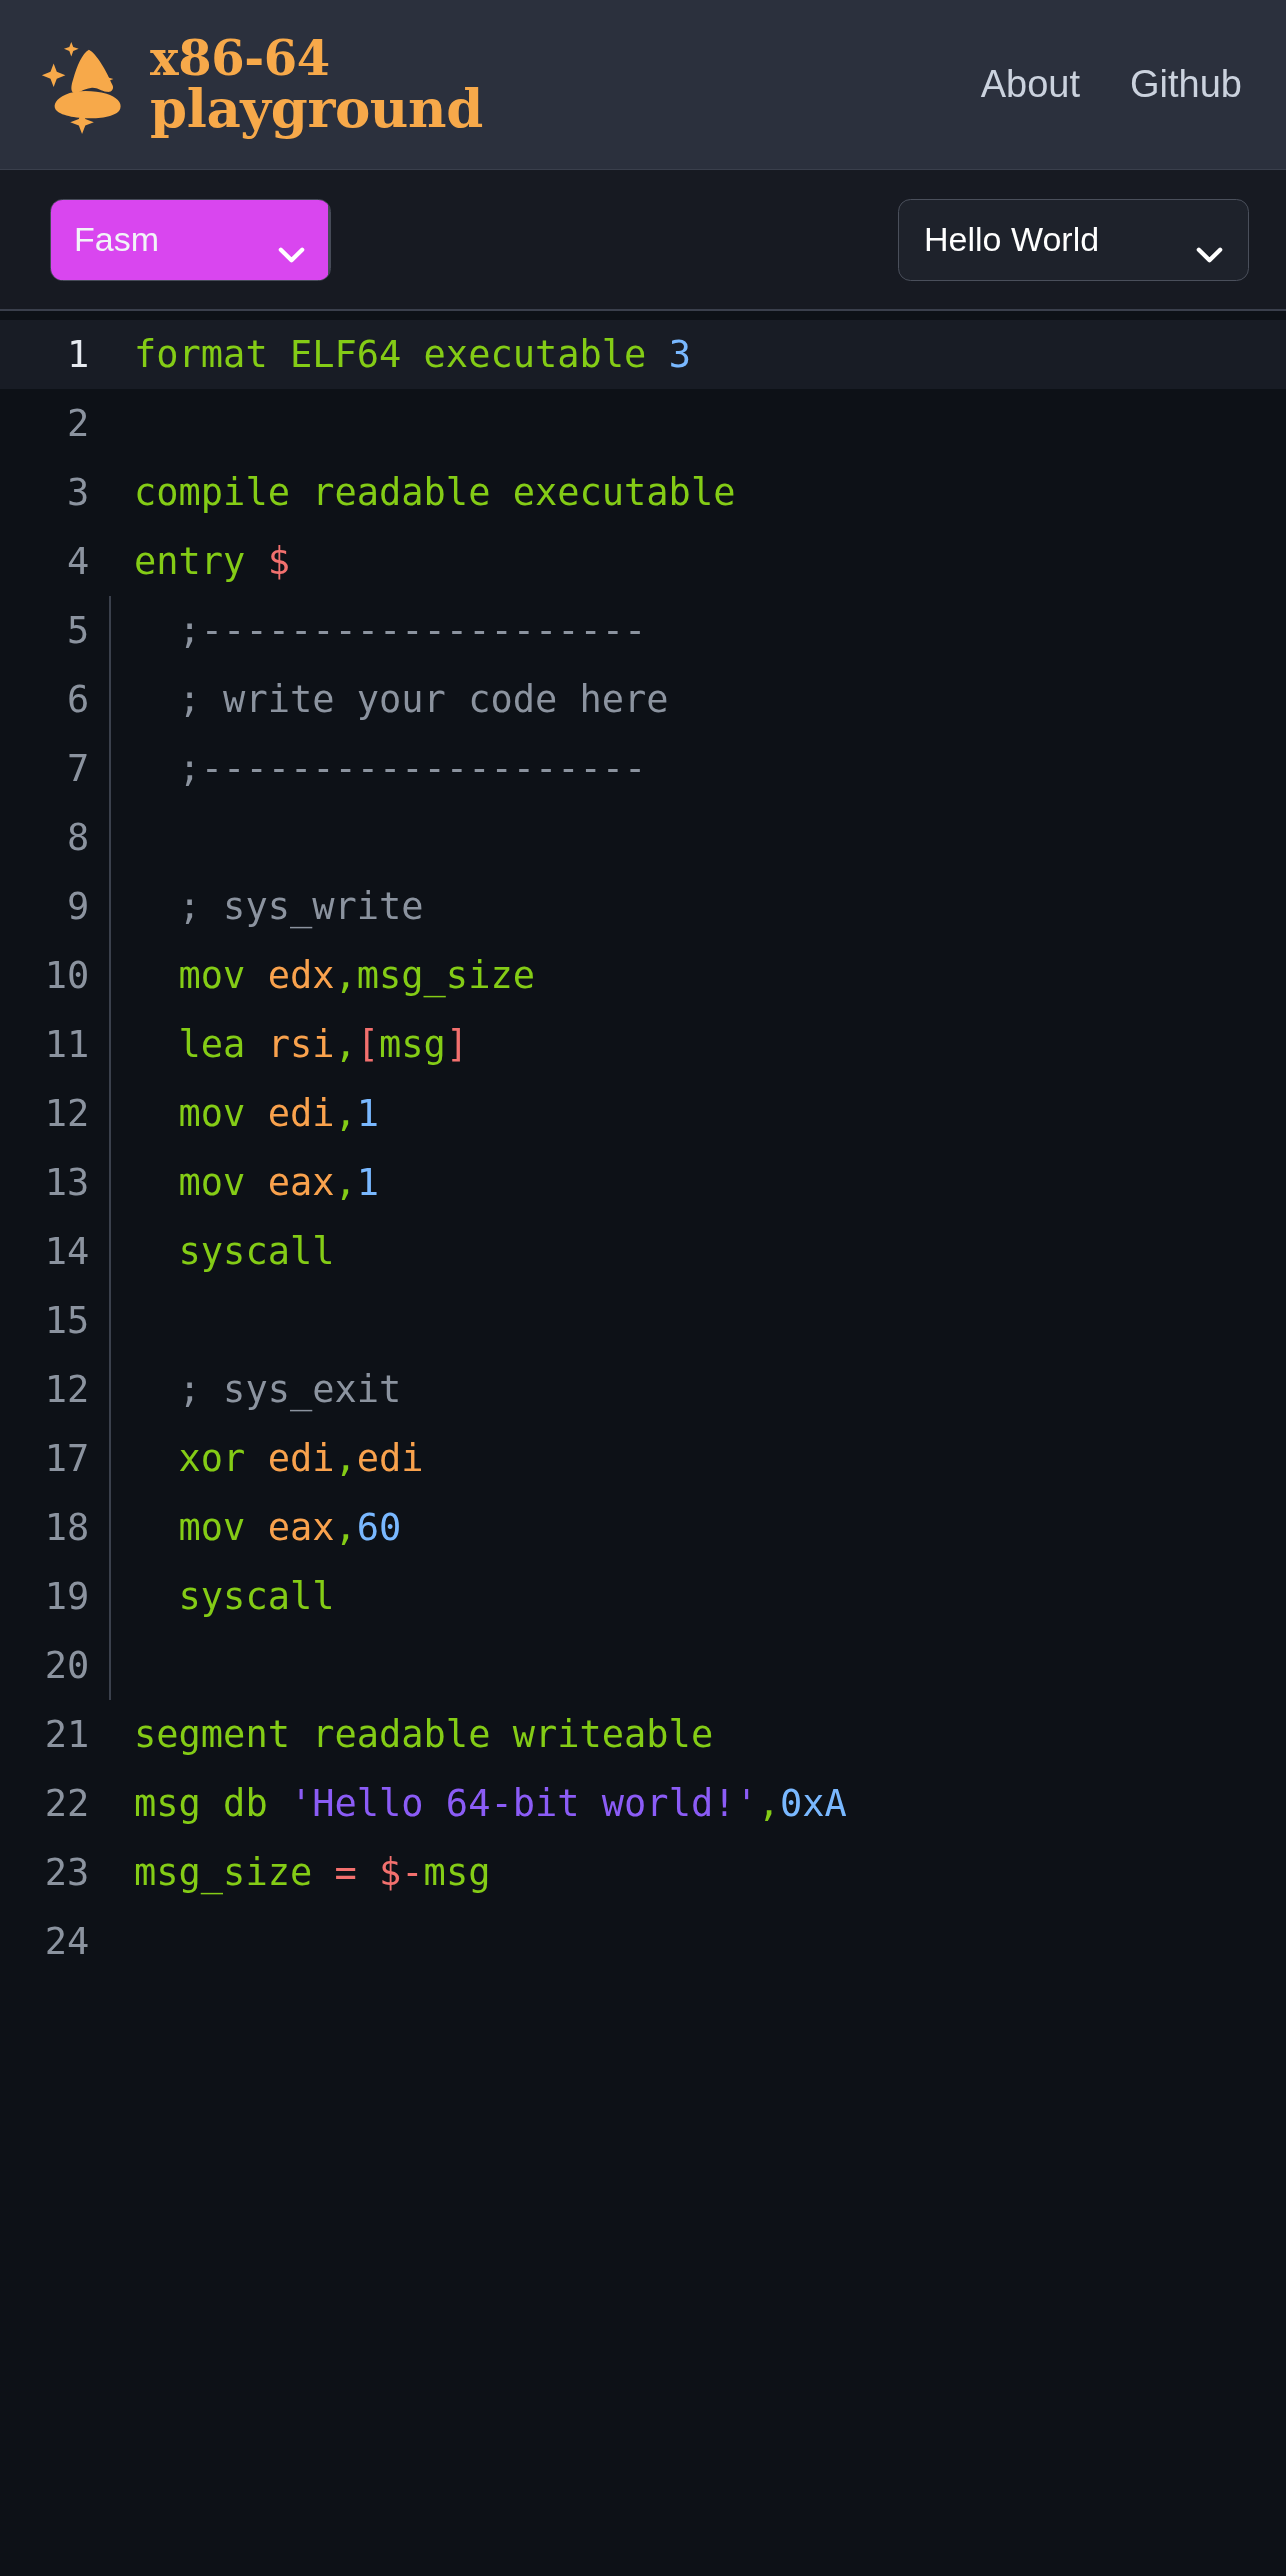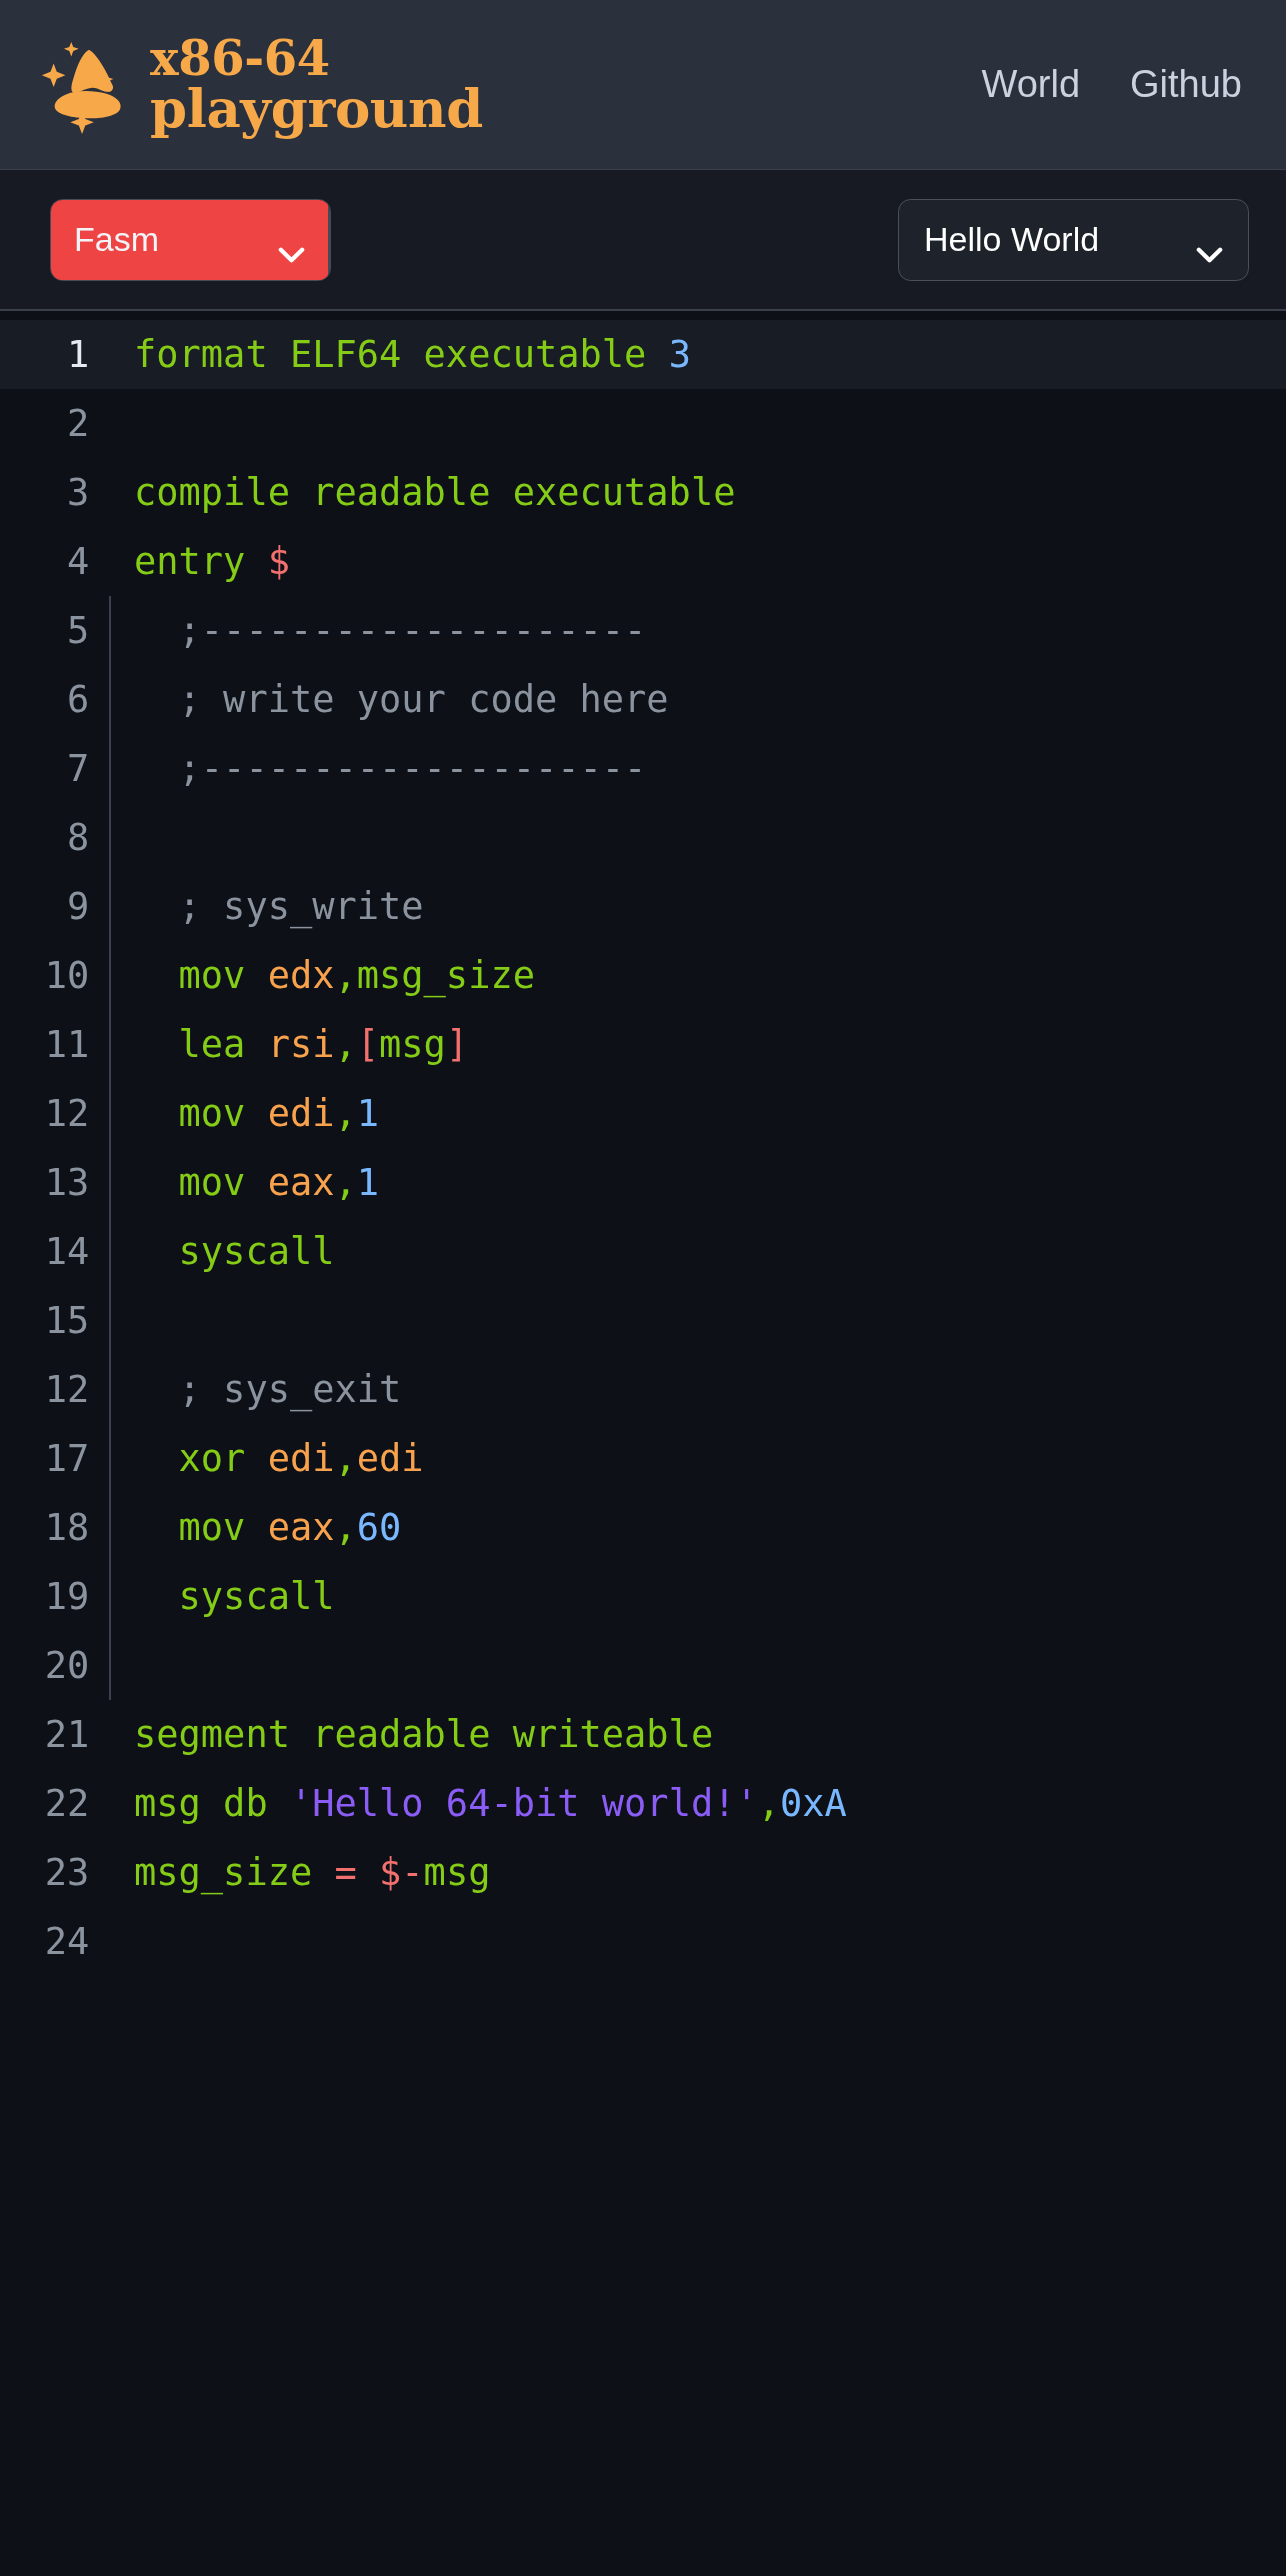--- a/index.html
+++ b/index.html
@@ -79,21 +79,21 @@
   }
   .combo {
     display: flex;
     align-items: stretch;
     border: 1.8px solid #464B58;
     border-radius: 12.5px;
     overflow: hidden;
     height: 82px;
   }
   .combo-select {
-    background: #ef4444;
+    background: #d946ef;
     color: #F2F4F8;
     border: none;
     outline: none;
     font-size: 34px;
     font-family: "Liberation Sans", sans-serif;
     padding: 0 23px 0 23px;
     min-width: 277px;
     display: flex;
     align-items: center;
     justify-content: space-between;
@@ -208,21 +208,21 @@
         </g>
       </svg>
     </span>
     <span class="brand-text">
       <span class="brand-line l1">x86-64</span>
       <span class="brand-line l2">playground</span>
     </span>
   </a>
 
   <nav class="nav">
-    <a href="#">World</a>
+    <a href="#">About</a>
     <a href="#">Github</a>
   </nav>
 </div>
 
 <div class="toolbar">
 
   <div class="combo">
     <div class="combo-select">
       <span>Fasm</span>
       <span class="chev">

